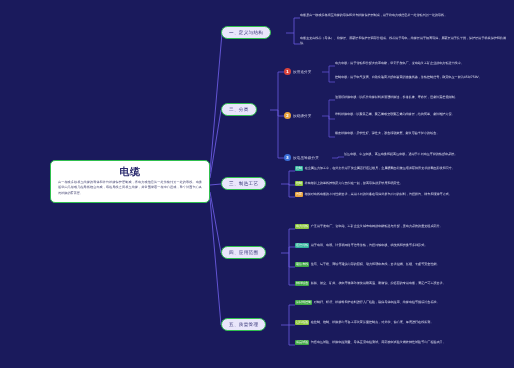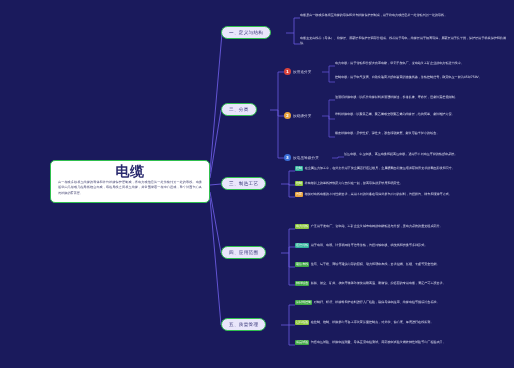--- a/index.html
+++ b/index.html
@@ -12,21 +12,21 @@
   #canvas{position:absolute;inset:0;width:514px;height:368px;}
   svg.links{position:absolute;left:0;top:0;width:514px;height:368px;pointer-events:none;}
 
   
   .center-node{
     position:absolute;left:50px;top:160px;width:160px;
     background:#ffffff;border:1.5px solid #2fbf4e;border-radius:5px;
     padding:5px 7px 6px 7px;box-sizing:border-box;
   }
   .center-title{
-    font-size:14px;color:#2a2a6e;text-align:center;font-weight:bold;
+    font-size:10px;color:#2a2a6e;text-align:center;font-weight:bold;
     letter-spacing:.5px;line-height:11px;
   }
   .center-desc{
     font-size:3.1px;color:#3a3a6a;line-height:5.4px;margin-top:3px;
     text-align:justify;letter-spacing:.05px;
   }
 
   
   .branch{
     position:absolute;background:#e9e6fb;border:1px solid #2fbf4e;

